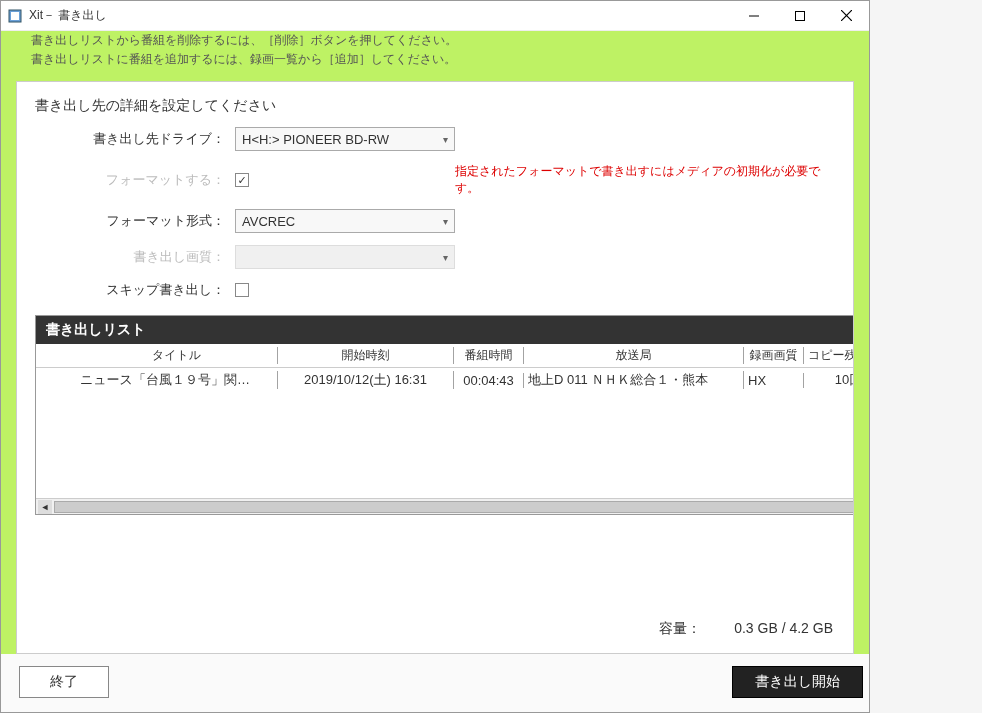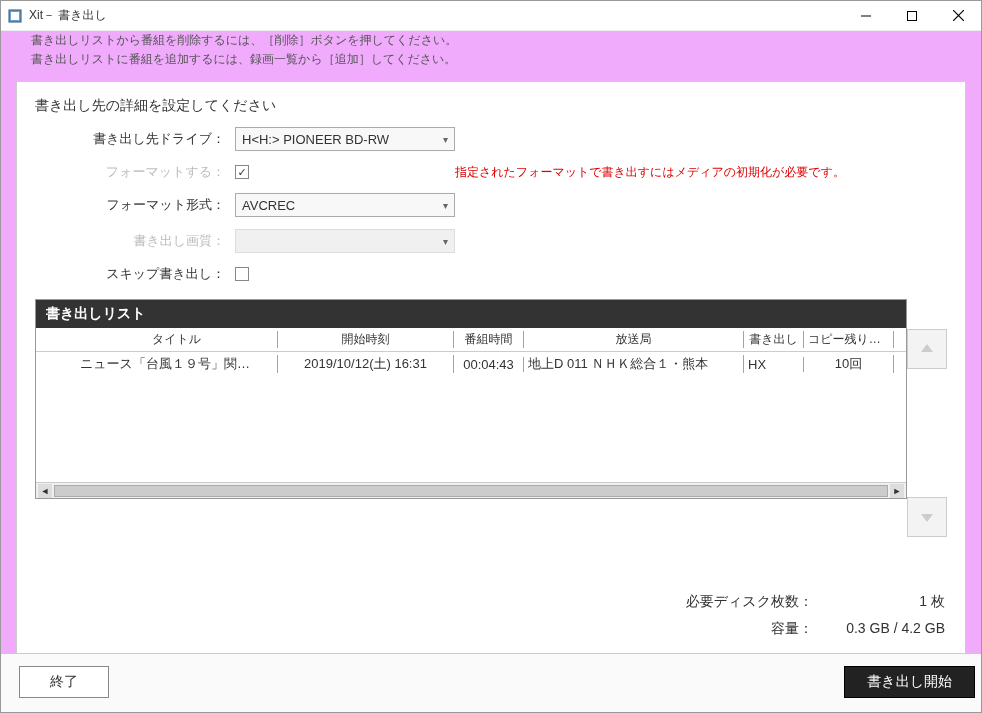--- a/index.html
+++ b/index.html
@@ -1,17 +1,17 @@
 <!DOCTYPE html>
 <html><head>
 <meta charset="utf-8">
 <style>
   * { box-sizing: border-box; margin: 0; padding: 0; }
   body { font-family: "Meiryo", "MS PGothic", sans-serif; font-size: 13px; color: #333; background: #f5f5f5; }
-  .window { width: 982px; height: 713px; background: #f0abfc; border: 1px solid #999; display: flex; flex-direction: column; }
+  .window { width: 870px; height: 713px; background: #bef264; border: 1px solid #999; display: flex; flex-direction: column; }
   .titlebar { height: 30px; background: #fff; display: flex; align-items: center; padding-left: 6px; border-bottom: 1px solid #eee; }
   .titlebar .icon { width: 16px; height: 16px; margin-right: 6px; display:flex;align-items:center;justify-content:center;}
   .titlebar .title { font-size: 12px; flex: 1; }
   .winbtns { display: flex; height: 100%; }
   .winbtn { width: 46px; display: flex; align-items: center; justify-content: center; font-size: 14px; cursor: default; }
   .header { padding: 10px 20px 8px 30px; background: #fafafa; display: flex; align-items: baseline; gap: 18px; }
   .header .main-title { color: #0a77c8; font-size: 18px; font-weight: bold; }
   .header .sub-title { font-size: 14px; color: #333; }
   .instructions { padding: 0 30px 4px 30px; font-size: 12px; color: #555; line-height: 1.6; }
   .content { margin: 8px 15px 0 15px; border: 1px solid #ccc; background: #fff; padding: 15px 18px 10px 18px; flex: 1; display:flex; flex-direction:column; overflow:hidden;}
@@ -133,21 +133,21 @@
     <div class="list-area">
       <div class="list-left">
         <div class="list-box">
           <div class="list-header">書き出しリスト</div>
           <div class="columns">
             <div class="col-checkbox"></div>
             <div class="col-title">タイトル</div>
             <div class="col-start">開始時刻</div>
             <div class="col-dur">番組時間</div>
             <div class="col-broad">放送局</div>
-            <div class="col-rec">書き出し</div>
+            <div class="col-rec">録画画質</div>
             <div class="col-copy">コピー残り回数</div>
           </div>
           <div class="rows">
             <div class="row">
               <div class="col-checkbox"></div>
               <div class="col-title" style="text-align:left">ニュース「台風１９号」関…</div>
               <div class="col-start">2019/10/12(土)  16:31</div>
               <div class="col-dur">00:04:43</div>
               <div class="col-broad" style="text-align:left">地上D  011  ＮＨＫ総合１・熊本</div>
               <div class="col-rec" style="text-align:left">HX</div>
@@ -172,24 +172,20 @@
           <svg width="18" height="18">
               <path d="M9 14 L15 6 L3 6 Z" fill="#ccc"></path>
             </svg>
         </div>
       </div>
     </div>
 
     <div class="stats">
       <table style="margin-left:auto;">
         <tbody>
-            <tr>
-          <td class="label">必要ディスク枚数：</td>
-          <td class="val">1 枚</td>
-        </tr>
         <tr>
           <td class="label">容量：</td>
           <td class="val">0.3 GB / 4.2 GB</td>
         </tr>
       </tbody>
         </table>
     </div>
   </div>
 
   <div class="footer">

